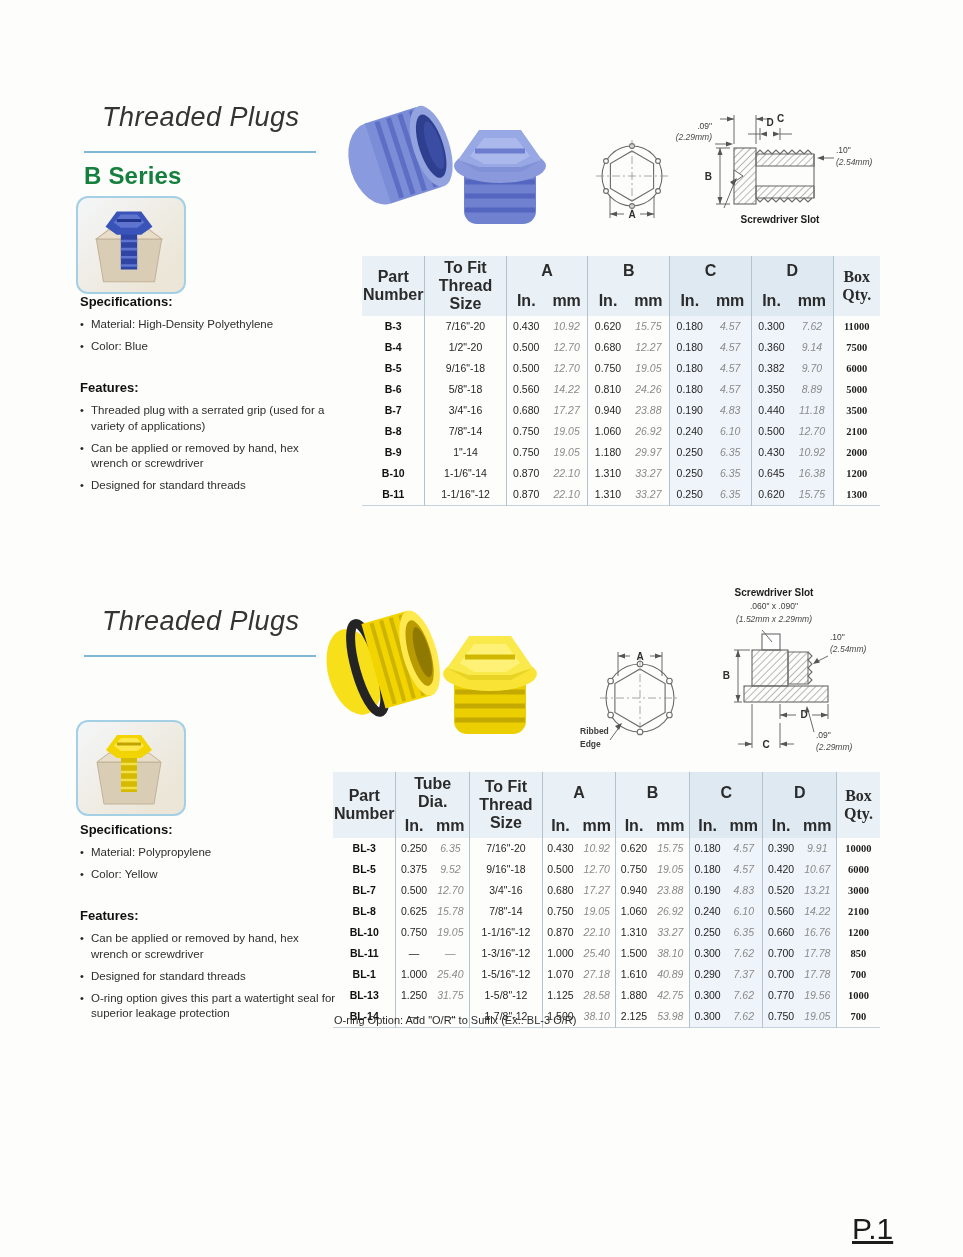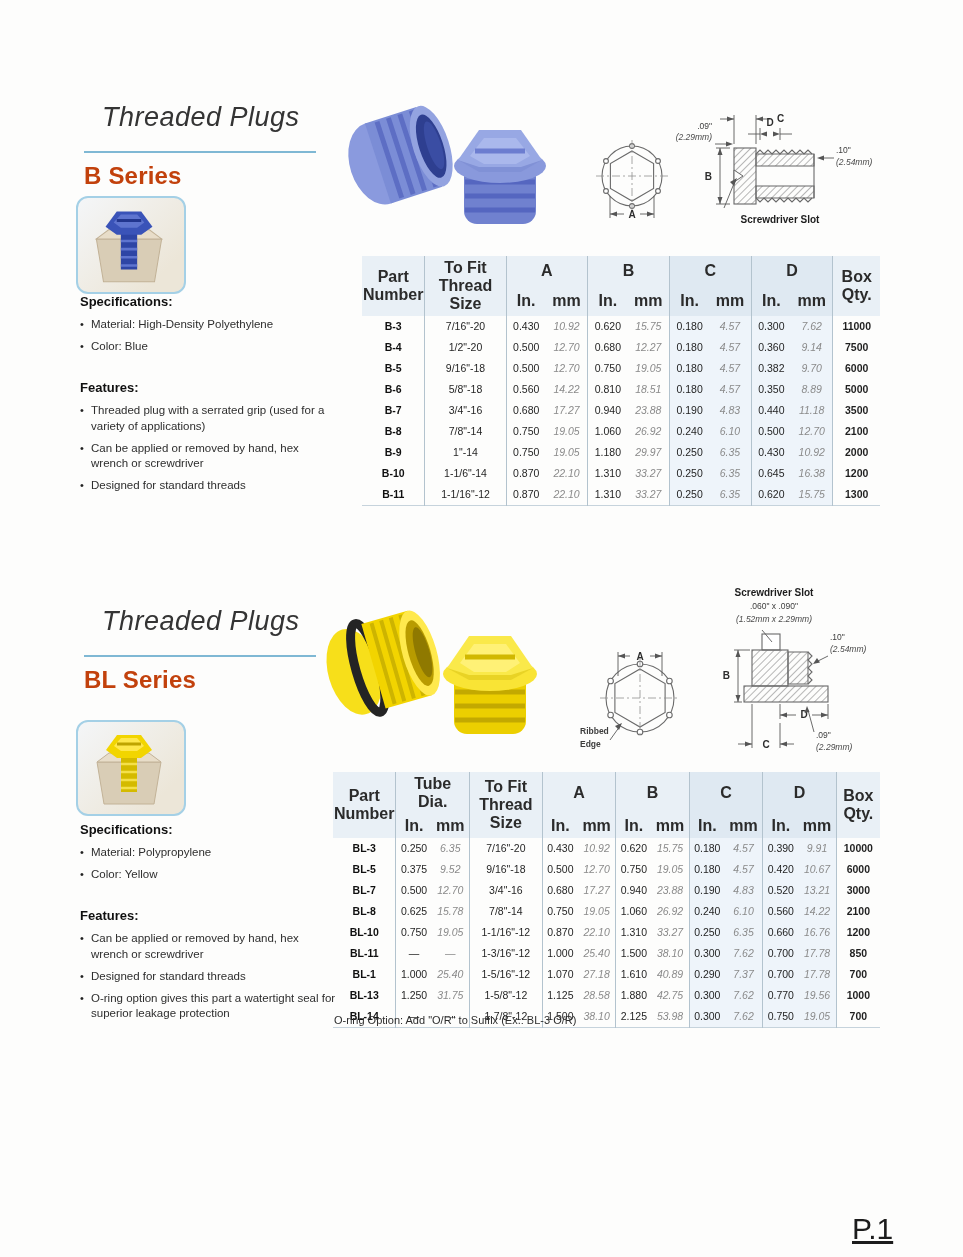--- a/index.html
+++ b/index.html
@@ -4,21 +4,21 @@
 <style>
   html,body{margin:0;padding:0;background:#e9e9e9;}
   .page{position:relative;width:963px;height:1257px;margin:0 auto;background:#fdfdfc;
         font-family:"Liberation Sans",sans-serif;overflow:hidden;color:#222;}
   
   .title-block{position:absolute;width:250px;}
   #b-title{left:84px;top:84px;}
   #bl-title{left:84px;top:588px;}
   .big-title{font-size:27px;font-style:italic;font-weight:500;color:#343434;margin:18px;letter-spacing:.5px;}
   .title-rule{height:2px;background:#7fb8d4;margin:5px 0 9px 0;width:232px;}
-  .series-name{font-size:24px;font-weight:800;color:#c2410c;margin:0;letter-spacing:.2px;}
+  .series-name{font-size:24px;font-weight:800;color:#15803d;margin:0;letter-spacing:.2px;}
   
   .inset{position:absolute;width:106px;height:94px;border:2px solid #a4d0e6;border-radius:12px;
          background:linear-gradient(135deg,#f4f6f8 0%,#ece6d8 80%);overflow:hidden;}
   #b-inset{left:76px;top:196px;}
   #bl-inset{left:76px;top:720px;height:92px;}
   
   .spec-block{position:absolute;width:256px;}
   #b-specs{left:80px;top:294px;}
   #bl-specs{left:80px;top:822px;}
   .spec-heading{font-size:13px;font-weight:800;color:#101010;margin:0 0 8px 0;}
@@ -48,21 +48,21 @@
   table{width:100%;border-collapse:collapse;border-bottom:1px solid #c6d3dc;}
   thead th{background:#e9f0f6;font-size:16px;font-weight:bold;color:#2b2b2b;
            padding:3px 1px;line-height:1.12;text-align:center;vertical-align:middle;}
   thead th.tint{background:#dfe9f2;}
   tbody td{font-size:10.5px;text-align:center;color:#1f1f1f;padding:3px 1px;height:15px;vertical-align:middle;}
   td.tint{background:#eef4fa;}
   .sep{border-left:1px solid #b3c3ce;}
   td.c-part{font-weight:bold;color:#101010;}
   td.c-mm{font-style:italic;color:#8a8a8a;}
   td.c-qty{font-weight:600;}
-  .c-part{width:48px;} .c-thread{width:84px;} .c-in{width:40px;} .c-mm{width:42px;} .c-qty{width:48px;}
+  .c-part{width:48px;} .c-thread{width:84px;} .c-in{width:40px;} .c-mm{width:42px;} .c-qty{width:48px;font-family:Liberation Serif, serif;}
   #bl-table-wrap .c-part{width:44px;} #bl-table-wrap .c-thread{width:74px;}
   #bl-table-wrap .c-in{width:35px;} #bl-table-wrap .c-mm{width:37px;} #bl-table-wrap .c-qty{width:44px;}
   
   #bl-footnote{position:absolute;left:334px;top:1014px;font-size:11px;color:#2c2c2c;}
   .page-number{position:absolute;left:852px;top:1212px;font-size:30px;color:#1c1c1c;text-decoration:underline;}
 </style>
 </head>
 <body>
 
 <div class="page">
@@ -272,21 +272,21 @@
             <td class="c-in sep tint">0.382</td>
             <td class="c-mm tint">9.70</td>
             <td class="c-qty sep">6000</td>
           </tr>
           <tr>
             <td class="c-part">B-6</td>
             <td class="c-thread sep">5/8"-18</td>
             <td class="c-in sep">0.560</td>
             <td class="c-mm">14.22</td>
             <td class="c-in sep">0.810</td>
-            <td class="c-mm">18.51</td>
+            <td class="c-mm">24.26</td>
             <td class="c-in sep tint">0.180</td>
             <td class="c-mm tint">4.57</td>
             <td class="c-in sep tint">0.350</td>
             <td class="c-mm tint">8.89</td>
             <td class="c-qty sep">5000</td>
           </tr>
           <tr>
             <td class="c-part">B-7</td>
             <td class="c-thread sep">3/4"-16</td>
             <td class="c-in sep">0.680</td>
@@ -351,21 +351,20 @@
             <td class="c-mm tint">15.75</td>
             <td class="c-qty sep">1300</td>
           </tr>
         </tbody>
       </table>
   </div>
 
   <div class="title-block" id="bl-title">
     <h1 class="big-title">Threaded Plugs</h1>
     <div class="title-rule"></div>
-    <h2 class="series-name">BL Series</h2>
   </div>
 
   <div class="photo" id="bl-photo">
     <svg viewBox="0 0 248 172" width="248" height="172">
       <g transform="rotate(-16 75 88)">
         <ellipse cx="40" cy="84" rx="26" ry="44" fill="#f7df1a"></ellipse>
         <ellipse cx="54" cy="84" rx="12" ry="46" fill="none" stroke-width="9" stroke="#242424"></ellipse>
         <rect x="60" y="40" width="48" height="88" fill="#f2d400"></rect>
         <path d="M70,42 v84 M80,42 v84 M90,42 v84 M100,42 v84" stroke="#cdb400" stroke-width="4" fill="none"></path>
         <ellipse cx="108" cy="84" rx="17" ry="44" fill="#ffe94d"></ellipse>

